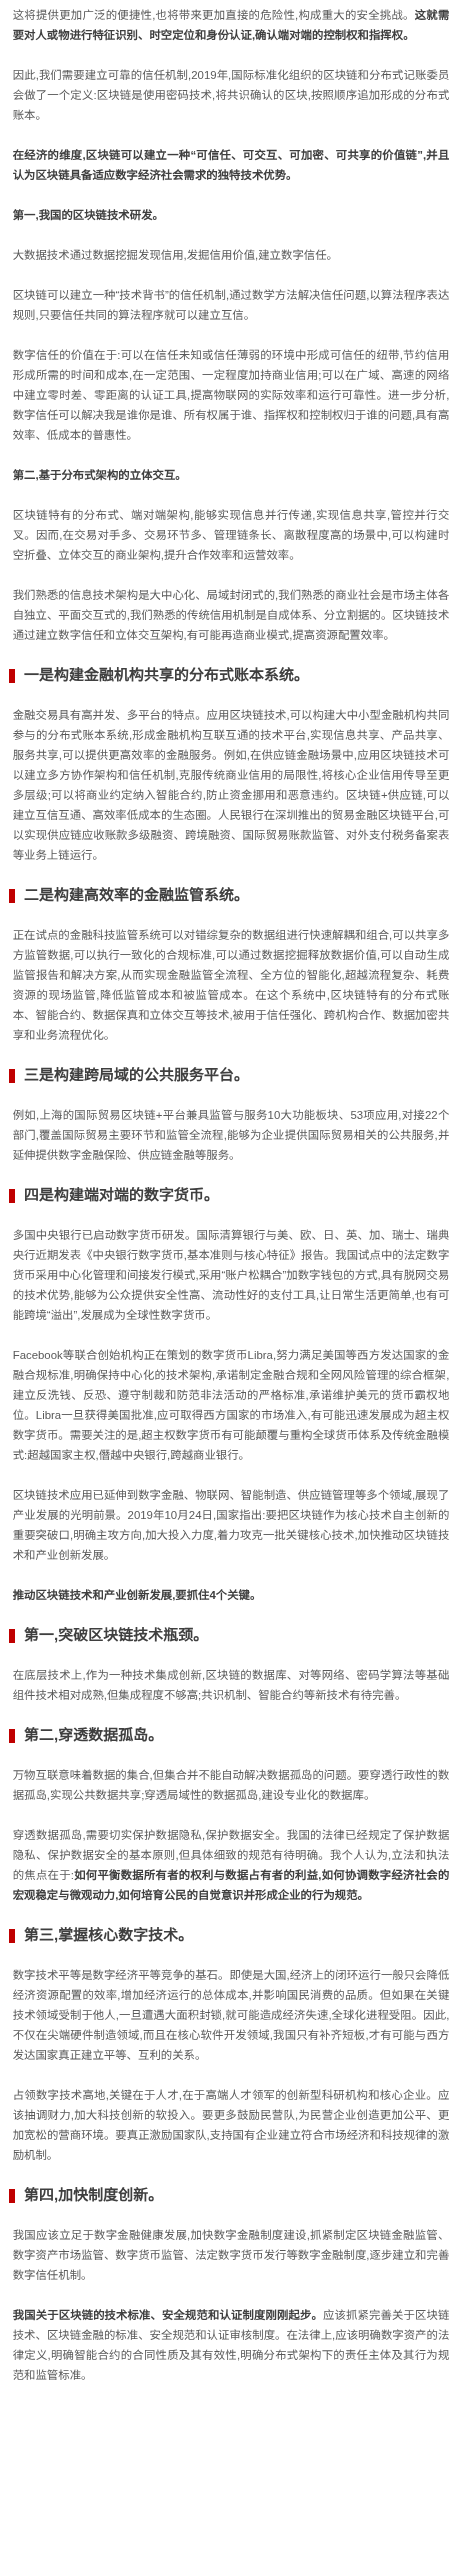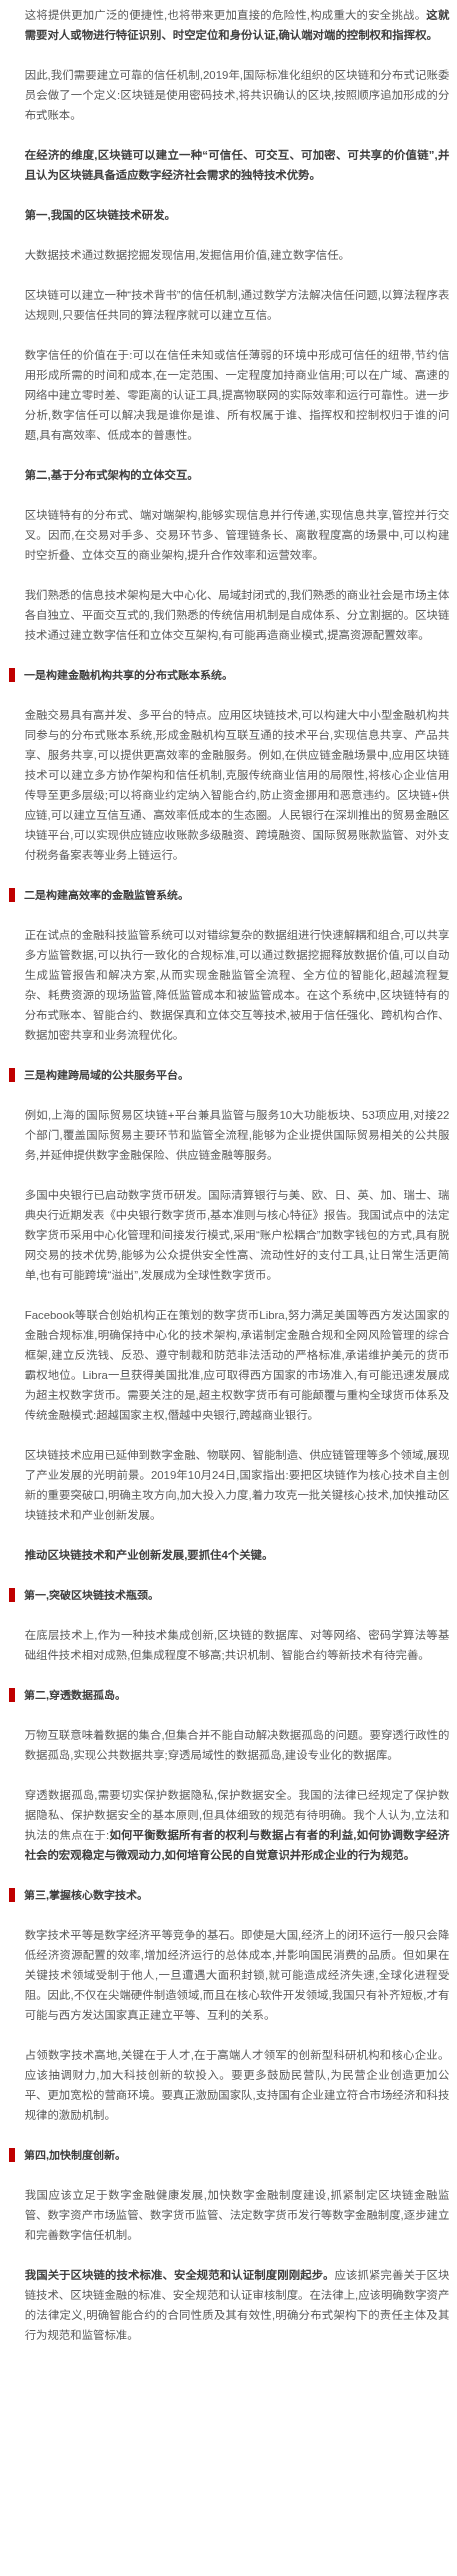--- a/index.html
+++ b/index.html
@@ -14,27 +14,27 @@
     box-sizing:border-box;
     width:458px;
     padding:5.4px 8.7px 12px 8.7px;
     font-family:"Liberation Sans",sans-serif;
     font-size:11.4px;
     line-height:20px;
     color:var(--body-text);
     text-align:justify;
     word-break:break-all;
   }
-  .para{margin:0 0 20px 16px;}
+  .para{margin:0 0 20px 4px;}
   .para:last-child{margin-bottom:0;}
   .run{color:var(--body-text);font-weight:400;}
   .run.bold{color:var(--bold-text);font-weight:700;}
   .red-heading{
     margin:0 0 20px 0;
-    font-size:11px;
+    font-size:15px;
     line-height:20px;
     font-weight:700;
     color:var(--bold-text);
     text-align:left;
   }
   .red-bar{
     display:inline-block;
     width:6.7px;
     height:14px;
     background:var(--accent-red);
@@ -55,20 +55,21 @@
     <p class="para"><span class="run">数字信任的价值在于:可以在信任未知或信任薄弱的环境中形成可信任的纽带,节约信用形成所需的时间和成本,在一定范围、一定程度加持商业信用;可以在广域、高速的网络中建立零时差、零距离的认证工具,提高物联网的实际效率和运行可靠性。进一步分析,数字信任可以解决我是谁你是谁、所有权属于谁、指挥权和控制权归于谁的问题,具有高效率、低成本的普惠性。</span></p>
     <p class="para"><span class="run bold">第二,基于分布式架构的立体交互。</span></p>
     <p class="para"><span class="run">区块链特有的分布式、端对端架构,能够实现信息并行传递,实现信息共享,管控并行交叉。因而,在交易对手多、交易环节多、管理链条长、离散程度高的场景中,可以构建时空折叠、立体交互的商业架构,提升合作效率和运营效率。</span></p>
     <p class="para"><span class="run">我们熟悉的信息技术架构是大中心化、局域封闭式的,我们熟悉的商业社会是市场主体各自独立、平面交互式的,我们熟悉的传统信用机制是自成体系、分立割据的。区块链技术通过建立数字信任和立体交互架构,有可能再造商业模式,提高资源配置效率。</span></p>
     <h2 class="red-heading"><span class="red-bar"></span><span class="h-text">一是构建金融机构共享的分布式账本系统。</span></h2>
     <p class="para"><span class="run">金融交易具有高并发、多平台的特点。应用区块链技术,可以构建大中小型金融机构共同参与的分布式账本系统,形成金融机构互联互通的技术平台,实现信息共享、产品共享、服务共享,可以提供更高效率的金融服务。例如,在供应链金融场景中,应用区块链技术可以建立多方协作架构和信任机制,克服传统商业信用的局限性,将核心企业信用传导至更多层级;可以将商业约定纳入智能合约,防止资金挪用和恶意违约。区块链+供应链,可以建立互信互通、高效率低成本的生态圈。人民银行在深圳推出的贸易金融区块链平台,可以实现供应链应收账款多级融资、跨境融资、国际贸易账款监管、对外支付税务备案表等业务上链运行。</span></p>
     <h2 class="red-heading"><span class="red-bar"></span><span class="h-text">二是构建高效率的金融监管系统。</span></h2>
     <p class="para"><span class="run">正在试点的金融科技监管系统可以对错综复杂的数据组进行快速解耦和组合,可以共享多方监管数据,可以执行一致化的合规标准,可以通过数据挖掘释放数据价值,可以自动生成监管报告和解决方案,从而实现金融监管全流程、全方位的智能化,超越流程复杂、耗费资源的现场监管,降低监管成本和被监管成本。在这个系统中,区块链特有的分布式账本、智能合约、数据保真和立体交互等技术,被用于信任强化、跨机构合作、数据加密共享和业务流程优化。</span></p>
     <h2 class="red-heading"><span class="red-bar"></span><span class="h-text">三是构建跨局域的公共服务平台。</span></h2>
     <p class="para"><span class="run">例如,上海的国际贸易区块链+平台兼具监管与服务10大功能板块、53项应用,对接22个部门,覆盖国际贸易主要环节和监管全流程,能够为企业提供国际贸易相关的公共服务,并延伸提供数字金融保险、供应链金融等服务。</span></p>
+    <h2 class="red-heading"><span class="red-bar"></span><span class="h-text">四是构建端对端的数字货币。</span></h2>
     <p class="para"><span class="run">多国中央银行已启动数字货币研发。国际清算银行与美、欧、日、英、加、瑞士、瑞典央行近期发表《中央银行数字货币,基本准则与核心特征》报告。我国试点中的法定数字货币采用中心化管理和间接发行模式,采用“账户松耦合”加数字钱包的方式,具有脱网交易的技术优势,能够为公众提供安全性高、流动性好的支付工具,让日常生活更简单,也有可能跨境“溢出”,发展成为全球性数字货币。</span></p>
     <p class="para"><span class="run">Facebook等联合创始机构正在策划的数字货币Libra,努力满足美国等西方发达国家的金融合规标准,明确保持中心化的技术架构,承诺制定金融合规和全网风险管理的综合框架,建立反洗钱、反恐、遵守制裁和防范非法活动的严格标准,承诺维护美元的货币霸权地位。Libra一旦获得美国批准,应可取得西方国家的市场准入,有可能迅速发展成为超主权数字货币。需要关注的是,超主权数字货币有可能颠覆与重构全球货币体系及传统金融模式:超越国家主权,僭越中央银行,跨越商业银行。</span></p>
     <p class="para"><span class="run">区块链技术应用已延伸到数字金融、物联网、智能制造、供应链管理等多个领域,展现了产业发展的光明前景。2019年10月24日,国家指出:要把区块链作为核心技术自主创新的重要突破口,明确主攻方向,加大投入力度,着力攻克一批关键核心技术,加快推动区块链技术和产业创新发展。</span></p>
     <p class="para"><span class="run bold">推动区块链技术和产业创新发展,要抓住4个关键。</span></p>
     <h2 class="red-heading"><span class="red-bar"></span><span class="h-text">第一,突破区块链技术瓶颈。</span></h2>
     <p class="para"><span class="run">在底层技术上,作为一种技术集成创新,区块链的数据库、对等网络、密码学算法等基础组件技术相对成熟,但集成程度不够高;共识机制、智能合约等新技术有待完善。</span></p>
     <h2 class="red-heading"><span class="red-bar"></span><span class="h-text">第二,穿透数据孤岛。</span></h2>
     <p class="para"><span class="run">万物互联意味着数据的集合,但集合并不能自动解决数据孤岛的问题。要穿透行政性的数据孤岛,实现公共数据共享;穿透局域性的数据孤岛,建设专业化的数据库。</span></p>
     <p class="para"><span class="run">穿透数据孤岛,需要切实保护数据隐私,保护数据安全。我国的法律已经规定了保护数据隐私、保护数据安全的基本原则,但具体细致的规范有待明确。我个人认为,立法和执法的焦点在于:</span><span class="run bold">如何平衡数据所有者的权利与数据占有者的利益,如何协调数字经济社会的宏观稳定与微观动力,如何培育公民的自觉意识并形成企业的行为规范。</span></p>
     <h2 class="red-heading"><span class="red-bar"></span><span class="h-text">第三,掌握核心数字技术。</span></h2>

